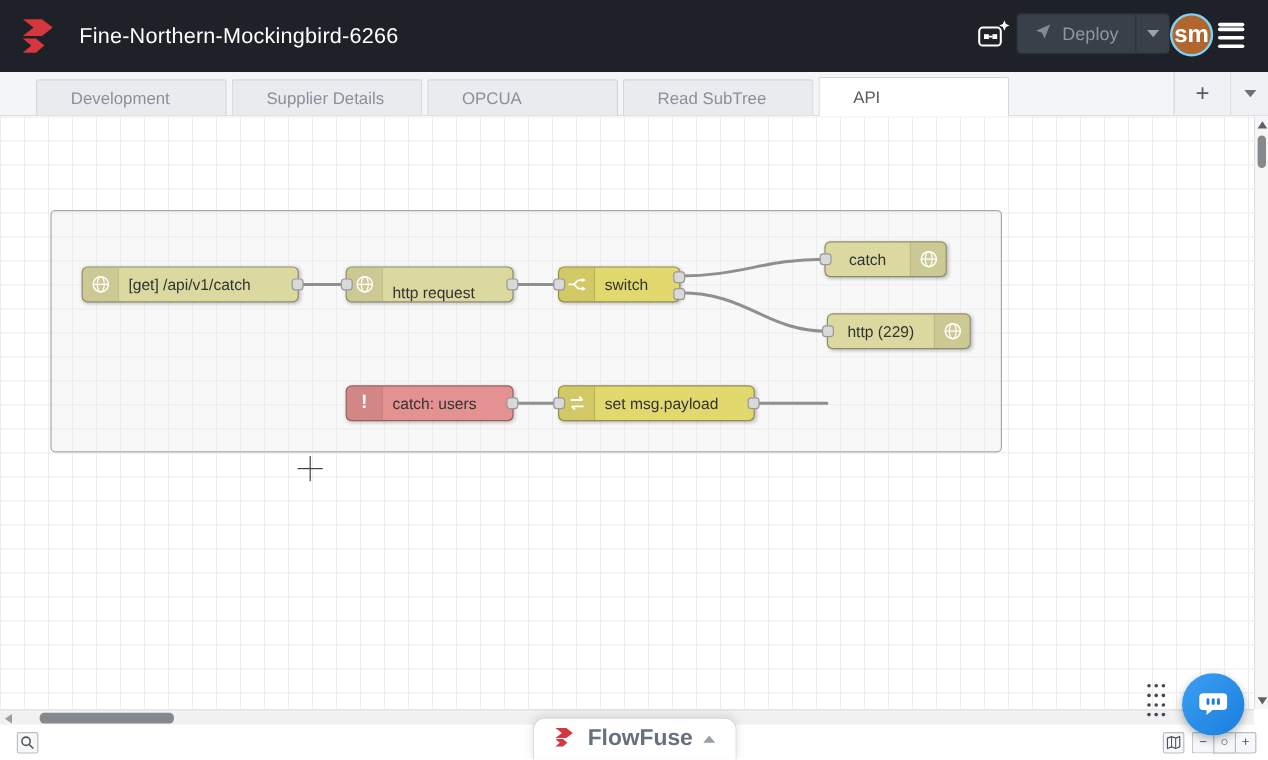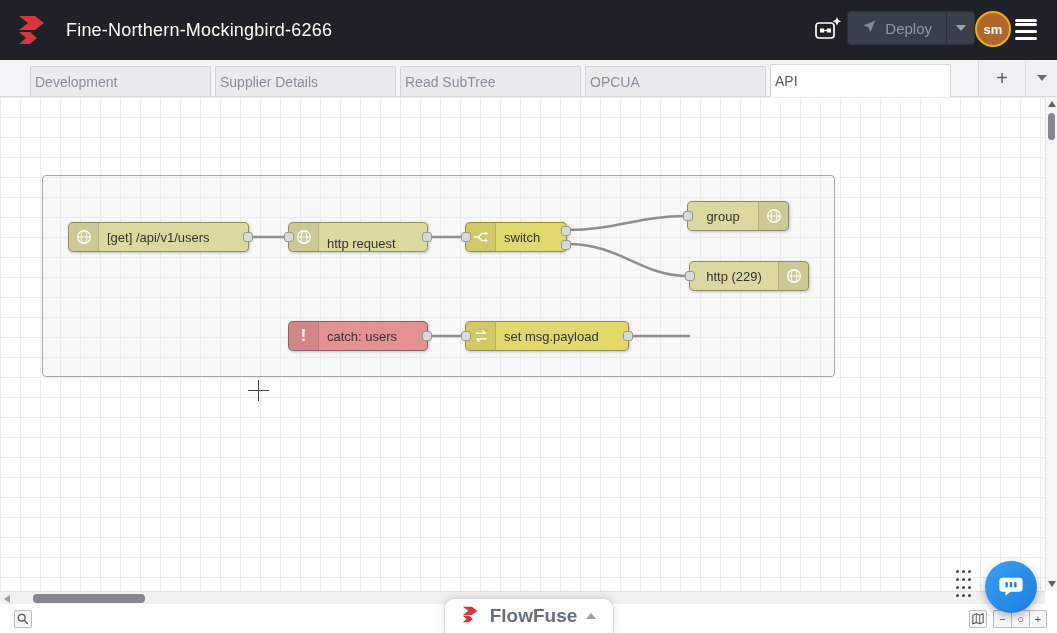--- a/index.html
+++ b/index.html
@@ -20,34 +20,34 @@
   .icon-btn { background:none; border:none; padding:4px; cursor:pointer; display:flex; align-items:center; }
   .deploy-btn {
     display:flex; align-items:center; height:34px; background:#3a4049;
     border:1px solid #2c323a; border-radius:4px; color:#8f96a1; font-size:15px;
   }
   .deploy-main { display:flex; align-items:center; gap:8px; padding:0 14px; height:100%; }
   .deploy-caret { width:28px; height:100%; display:flex; align-items:center; justify-content:center; border-left:1px solid #2b3038; }
   .chev-down { width:0; height:0; border-left:5px solid transparent; border-right:5px solid transparent; border-top:6px solid #9aa1ab; }
   .avatar {
     width:36px; height:36px; border-radius:50%; background:#b0662c;
-    border:2px solid #eab308; color:#fff; display:flex; align-items:center; justify-content:center;
-    font-size:13px; font-weight:bold;
+    border:2px solid #7dd3fc; color:#fff; display:flex; align-items:center; justify-content:center;
+    font-size:20px; font-weight:bold;
   }
   .hamburger span { display:block; width:22px; height:3px; background:#fff; border-radius:2px; margin:4px 0; }
 
   
   .tabbar {
     position:absolute; top:60px; left:0; right:0; height:37px; background:#f4f5f7;
     border-bottom:1px solid #d6d9de; display:flex; align-items:flex-end; padding-left:30px;
   }
   .tab {
-    width:181px; height:30px; margin-right:4px; background:#e9ebef;
+    width:159px; height:30px; margin-right:4px; background:#e9ebef;
     border:1px solid #d2d5db; border-bottom:none; border-radius:2px 2px 0 0;
-    display:flex; align-items:center; padding-left:4px;
+    display:flex; align-items:center; padding-left:28px;
     font-size:14px; color:#8a909a; cursor:pointer; white-space:nowrap; overflow:hidden;
   }
   .tab.active { background:#fff; color:#565c64; height:33px; margin-bottom:-1px; z-index:2; }
   .tab-actions { margin-left:auto; display:flex; align-items:center; height:100%; border-left:1px solid #d6d9de; background:#f0f1f4; }
   .tab-add { width:46px; height:100%; border:none; background:none; font-size:20px; color:#555b63; cursor:pointer; }
   .tab-menu { width:32px; height:100%; border:none; background:none; cursor:pointer; display:flex; align-items:center; justify-content:center; border-left:1px solid #dee1e6; }
   .tab-menu .chev-down { border-top-color:#6b7178; }
 
   
   .canvas {
@@ -200,24 +200,24 @@
 </div>
 
 <div class="tabbar">
   <div class="tab">
       <span>Development</span>
     </div>
   <div class="tab">
       <span>Supplier Details</span>
     </div>
   <div class="tab">
+      <span>OPCUA</span>
+    </div>
+  <div class="tab">
       <span>Read SubTree</span>
-    </div>
-  <div class="tab">
-      <span>OPCUA</span>
     </div>
   <div class="tab active">
       <span>API</span>
     </div>
   <div class="tab-actions">
     <button class="tab-add">+</button>
     <button class="tab-menu">
       <span class="chev-down"></span>
     </button>
   </div>
@@ -239,21 +239,21 @@
   </svg>
 
   <div class="node" style="left: 68px; top: 125px; width: 181px; background: rgb(220, 217, 160);">
     <span class="nicon left">
       <svg viewBox="0 0 20 20" width="18" height="18">
           <circle cx="10" cy="10" r="7" fill="none" stroke="#fff" stroke-width="1.4"></circle>
           <ellipse cx="10" cy="10" rx="3.2" ry="7" fill="none" stroke="#fff" stroke-width="1.1"></ellipse>
           <line x1="3" y1="10" x2="17" y2="10" stroke="#fff" stroke-width="1.1"></line>
         </svg>
     </span>
-    <span class="node-label">[get] /api/v1/users</span>
+    <span class="node-label">[get] /api/v1/catch</span>
     <span class="port out"></span>
   </div>
 
   <div class="node" style="left: 288px; top: 125px; width: 140px; background: rgb(220, 217, 160); align-items: flex-end;">
     <span class="nicon left">
       <svg viewBox="0 0 20 20" width="18" height="18">
           <circle cx="10" cy="10" r="7" fill="none" stroke="#fff" stroke-width="1.4"></circle>
           <ellipse cx="10" cy="10" rx="3.2" ry="7" fill="none" stroke="#fff" stroke-width="1.1"></ellipse>
           <line x1="3" y1="10" x2="17" y2="10" stroke="#fff" stroke-width="1.1"></line>
         </svg>
@@ -270,21 +270,21 @@
           <path d="M14.5 4 l3.5 2 -3.5 2z M14.5 12 l3.5 2 -3.5 2z" fill="#fff"></path>
         </svg>
     </span>
     <span class="node-label">switch</span>
     <span class="port in"></span>
     <span class="port out out1"></span>
     <span class="port out out2"></span>
   </div>
 
   <div class="node" style="left: 687px; top: 104px; width: 102px; background: rgb(220, 217, 160);">
-    <span class="node-label center">group</span>
+    <span class="node-label center">catch</span>
     <span class="nicon right">
       <svg viewBox="0 0 20 20" width="18" height="18">
           <circle cx="10" cy="10" r="7" fill="none" stroke="#fff" stroke-width="1.4"></circle>
           <ellipse cx="10" cy="10" rx="3.2" ry="7" fill="none" stroke="#fff" stroke-width="1.1"></ellipse>
           <line x1="3" y1="10" x2="17" y2="10" stroke="#fff" stroke-width="1.1"></line>
         </svg>
     </span>
     <span class="port in"></span>
   </div>
 

